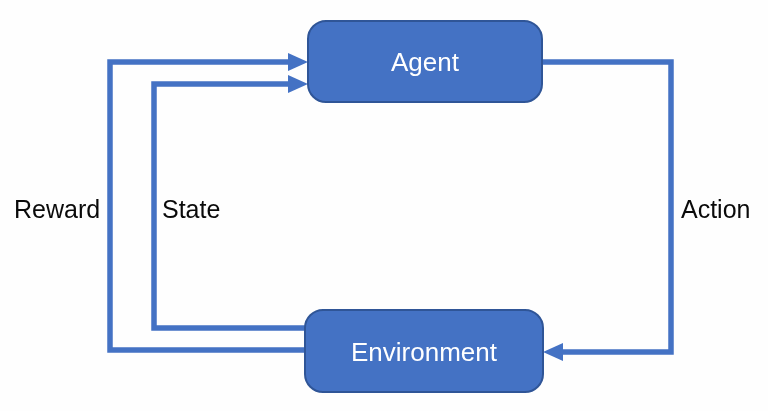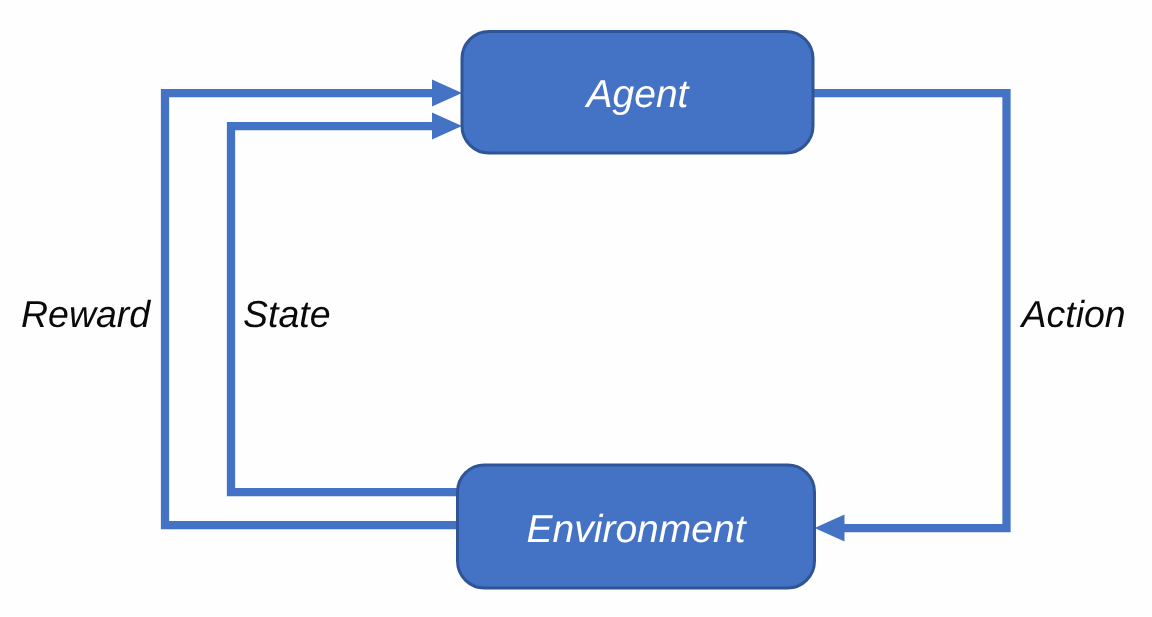--- a/index.html
+++ b/index.html
@@ -7,21 +7,20 @@
     padding: 0;
     background: #ffffff;
   }
   .canvas {
     position: relative;
     width: 768px;
     height: 411px;
     background: var(--background, #ffffff);
     font-family: "Liberation Sans", sans-serif;
     overflow: hidden;
-    font-style: italic;
   }
   svg { display: block; }
   .edge-path {
     fill: none;
     stroke: var(--edge, #4472C4);
     stroke-width: 5.5;
     stroke-linejoin: miter;
   }
   .arrowhead {
     fill: var(--edge, #4472C4);

